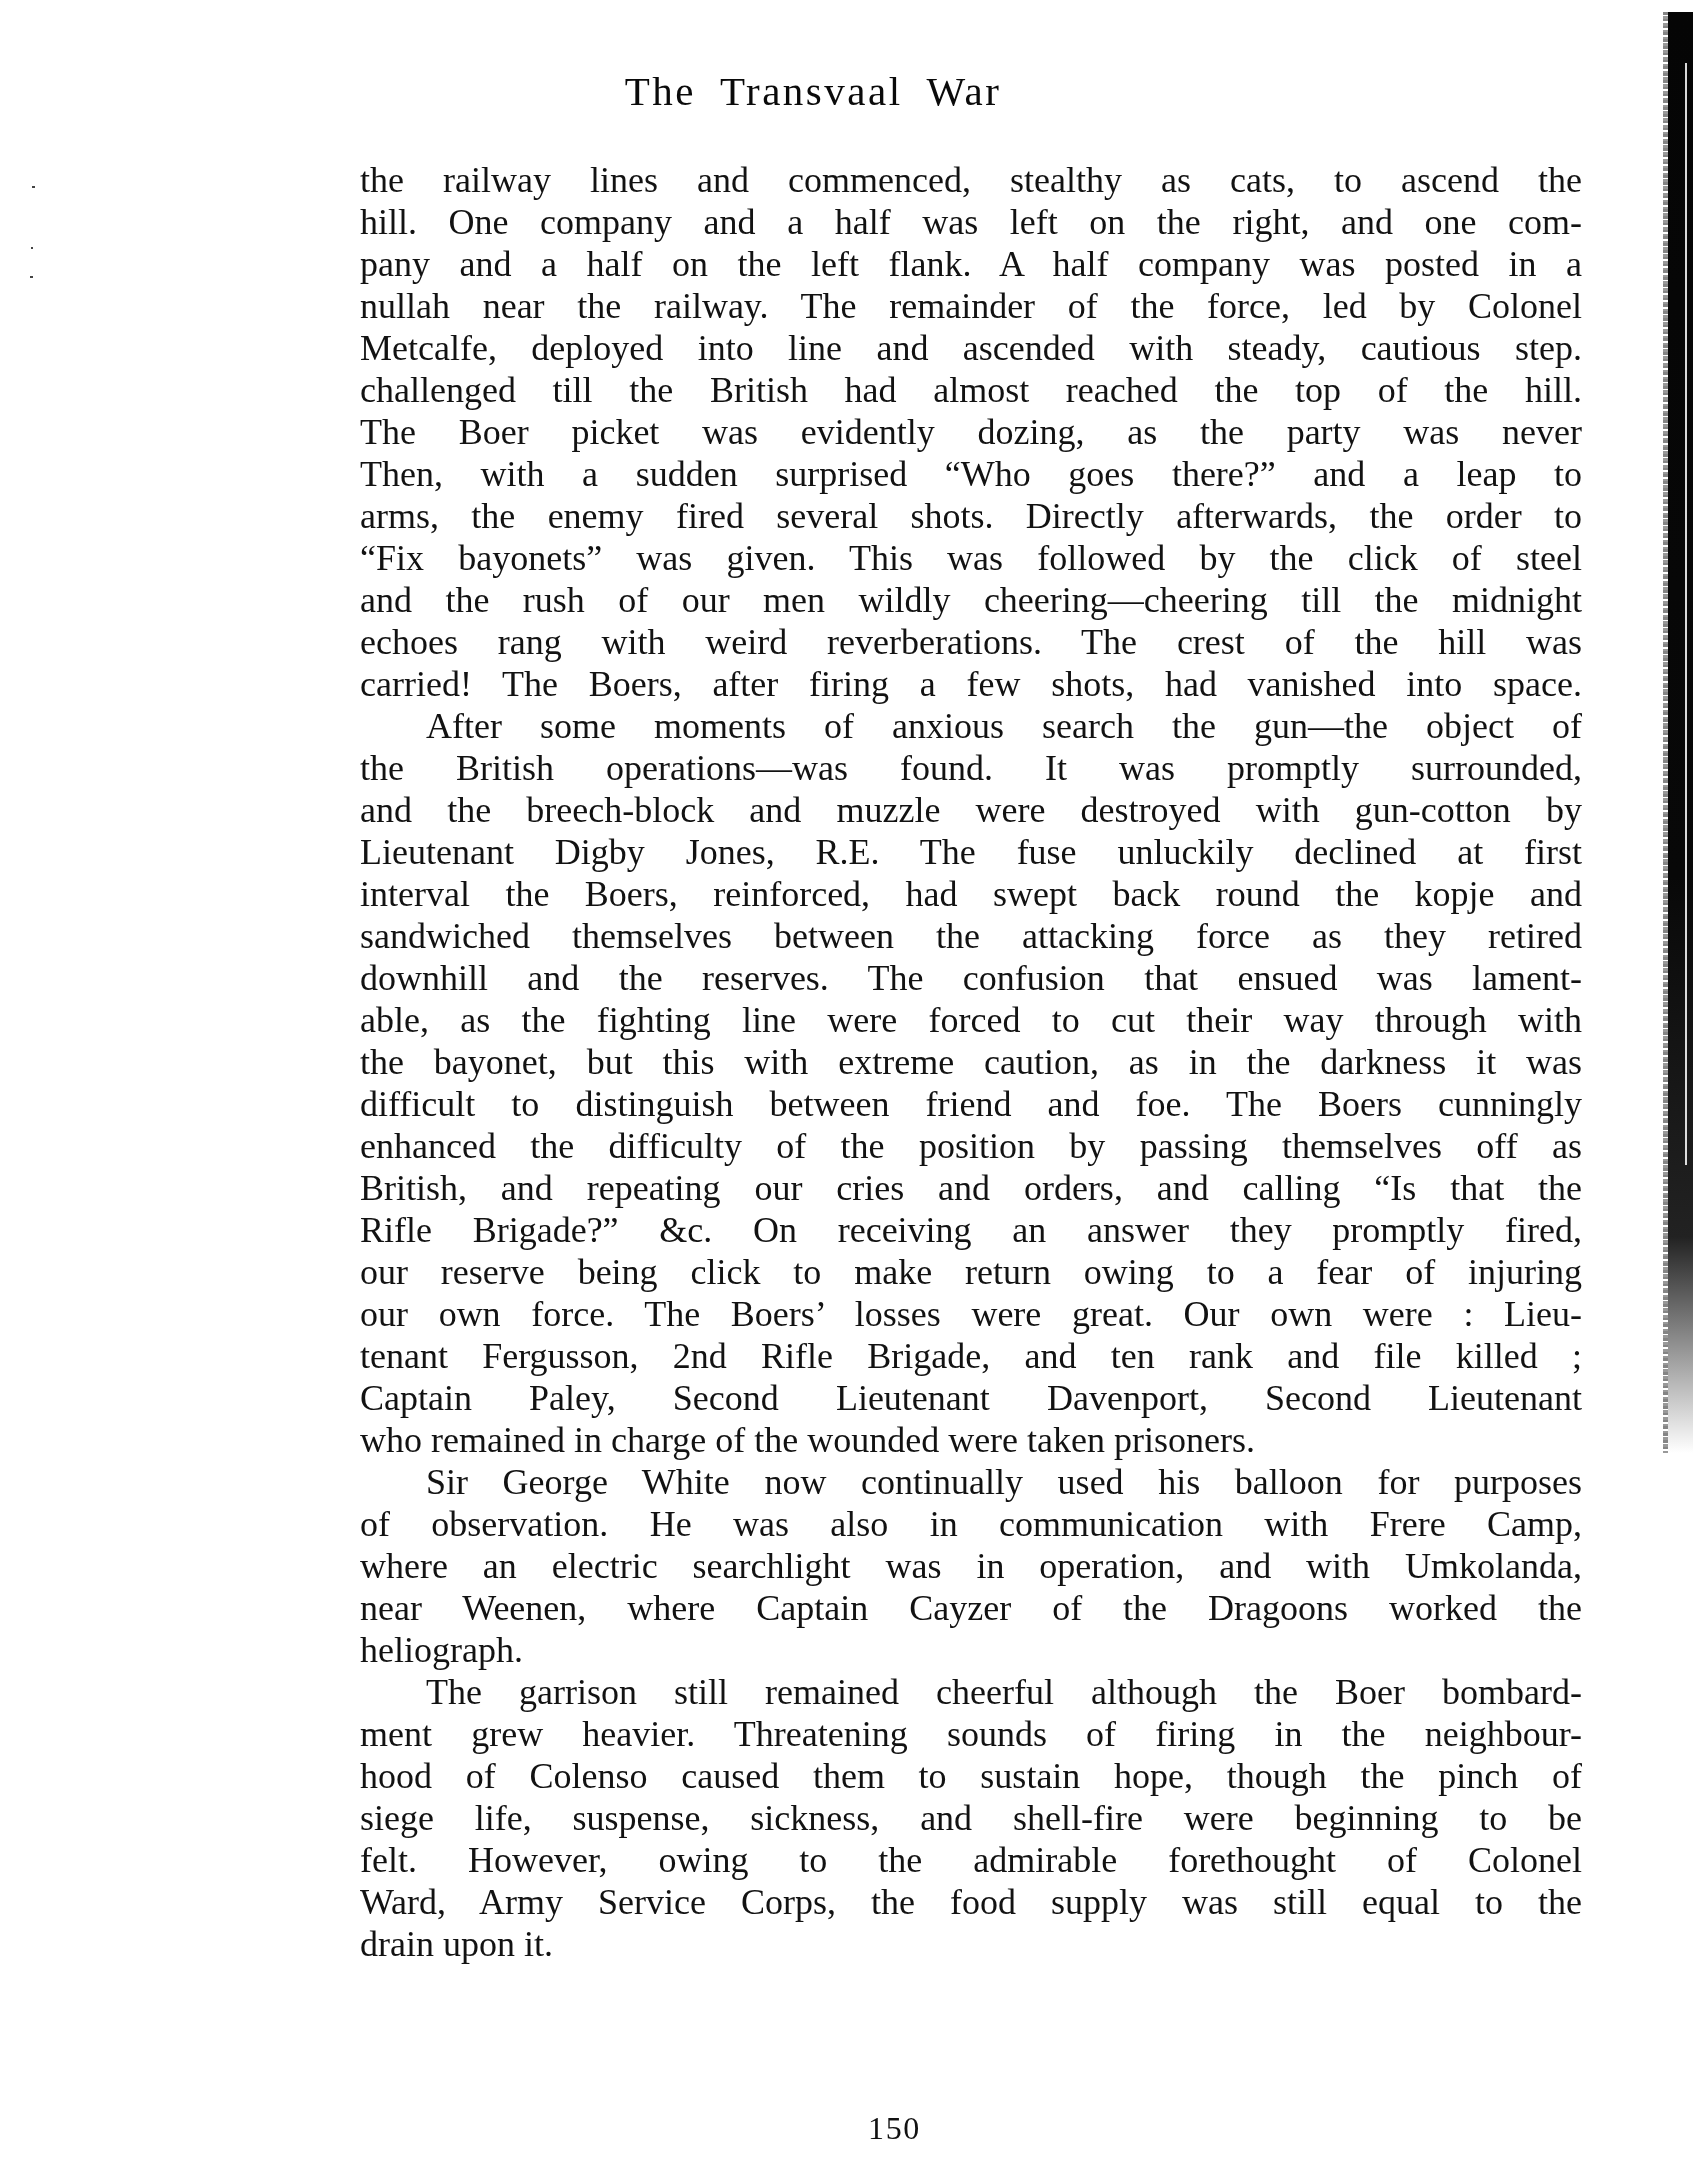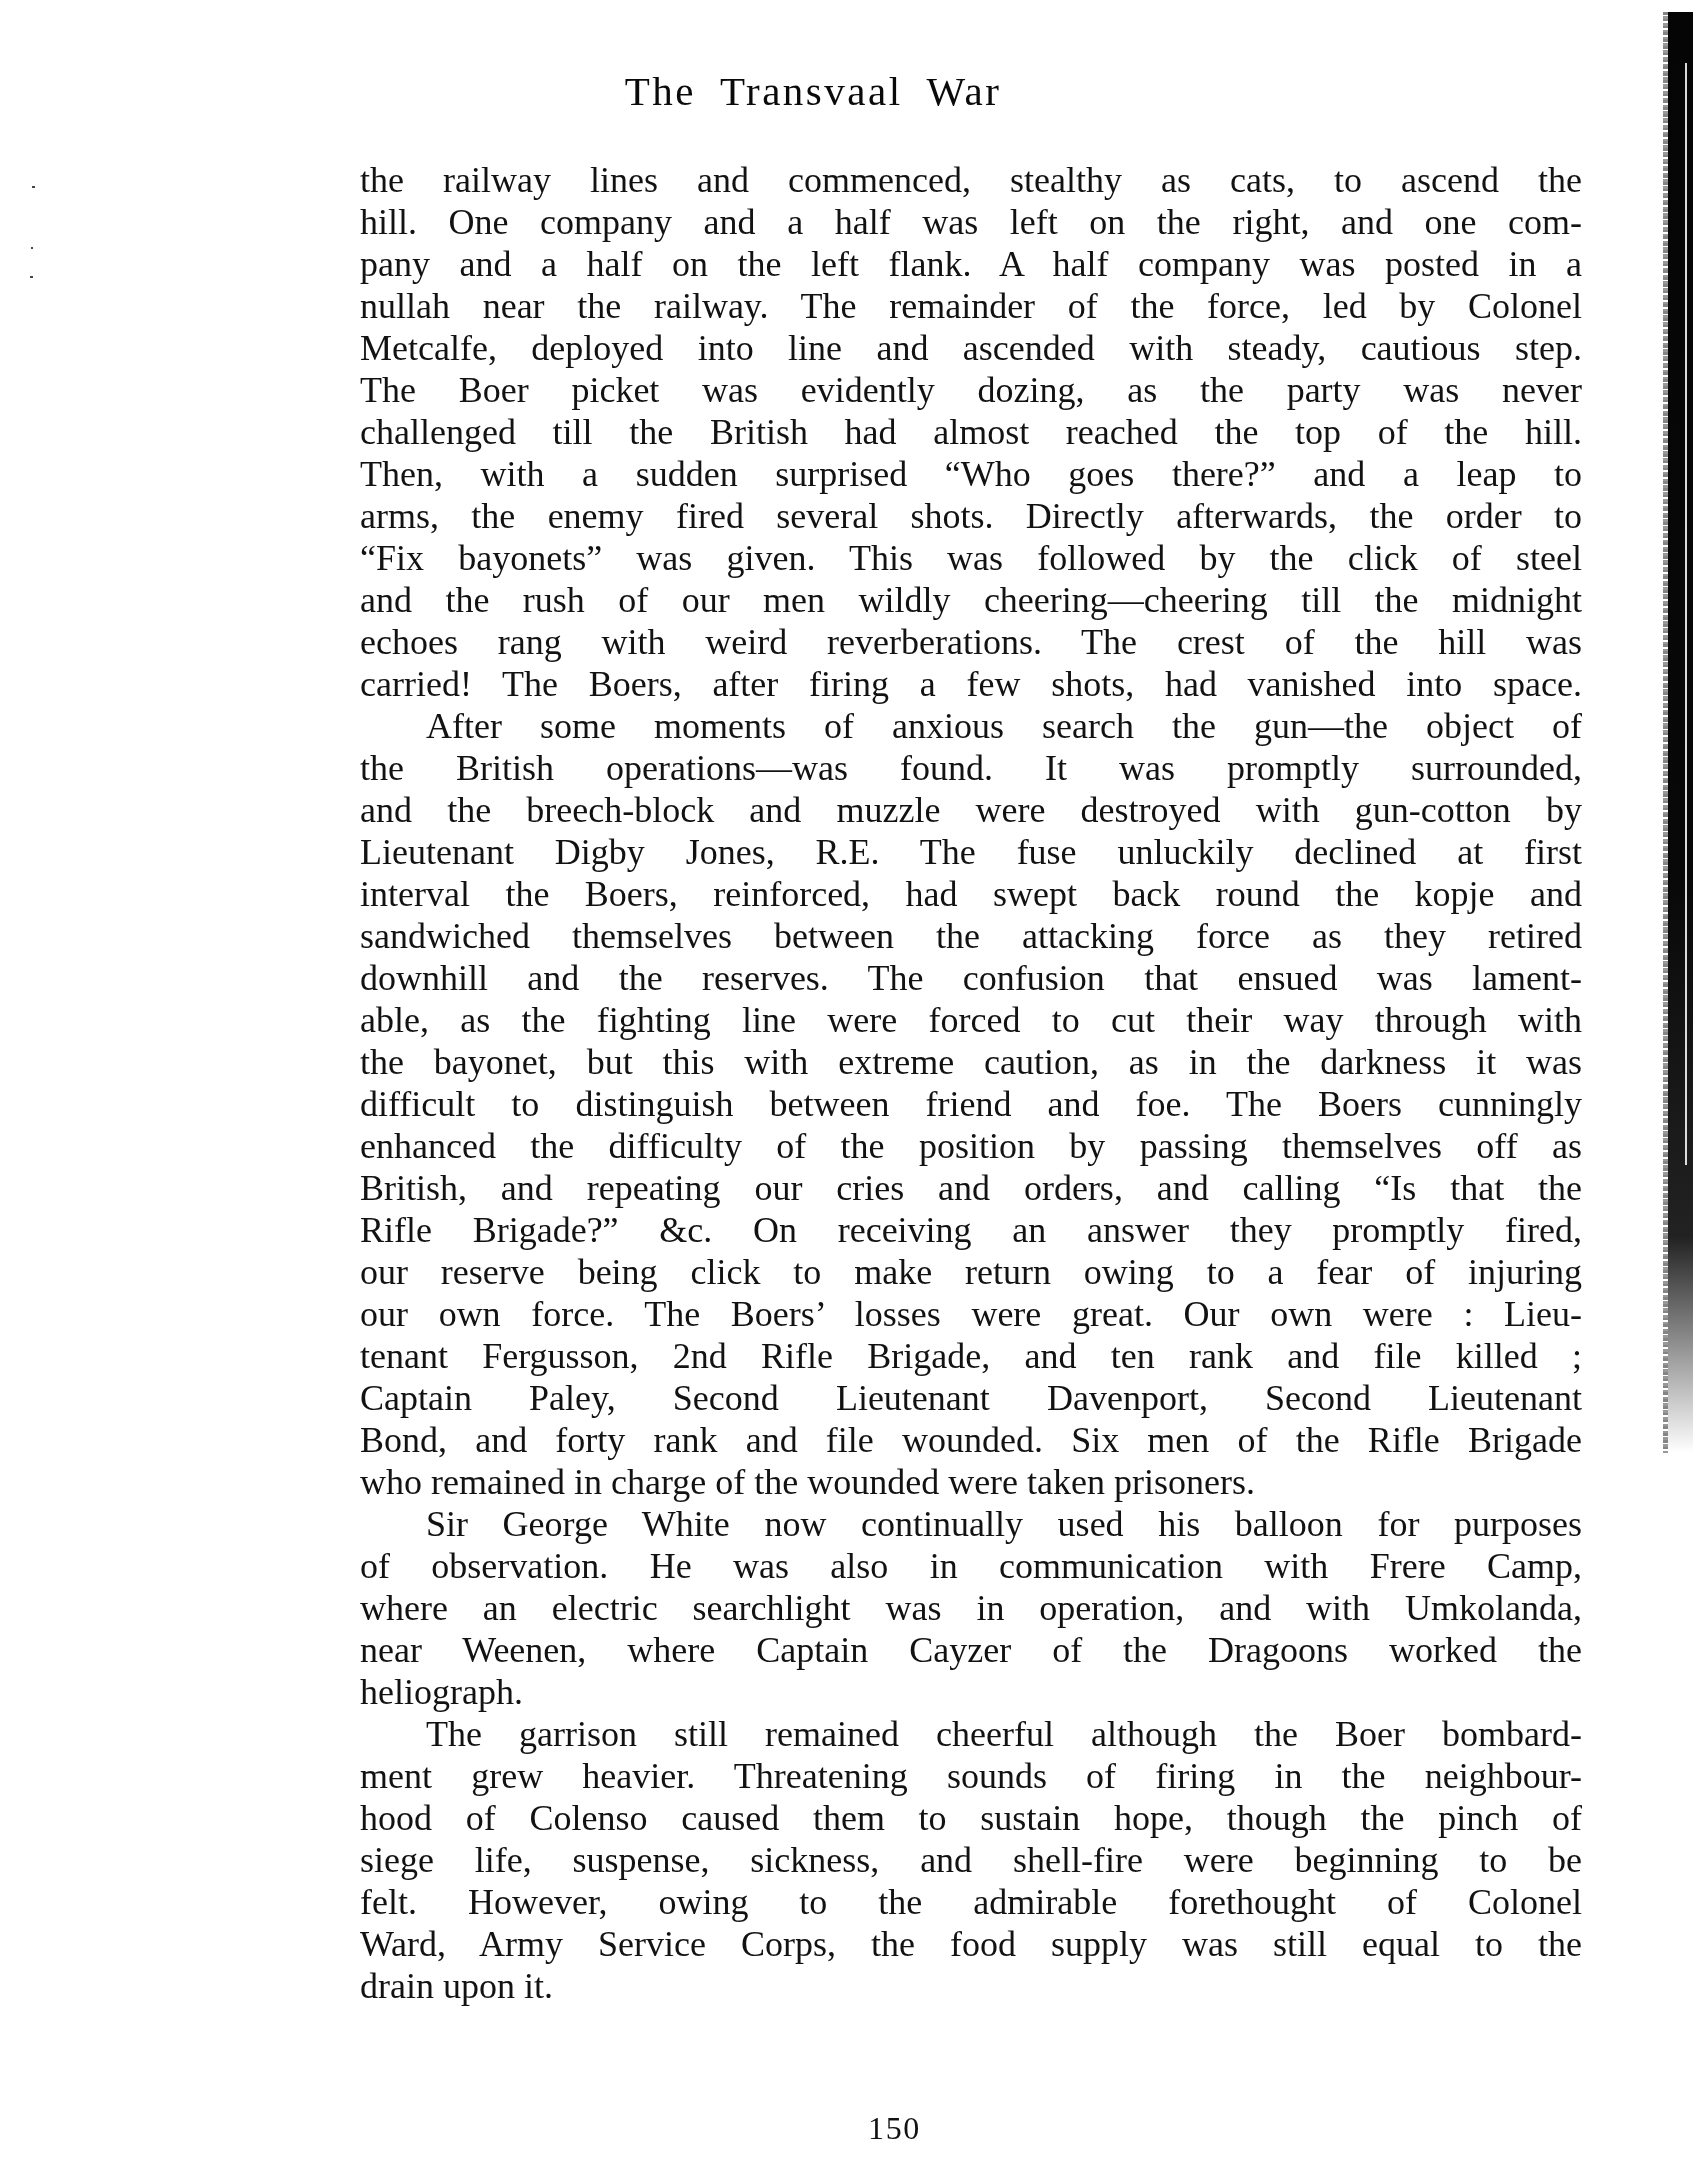--- a/index.html
+++ b/index.html
@@ -107,22 +107,22 @@
 <div class="margin-speck" style="left:30px; top:276px;"></div>
 
 <div class="page-title">The Transvaal War</div>
 
 <div class="text-column" id="text-column">
     <span class="line">the railway lines and commenced, stealthy as cats, to ascend the</span>
     <span class="line">hill.  One company and a half was left on the right, and one com-</span>
     <span class="line">pany and a half on the left flank.  A half company was posted in a</span>
     <span class="line">nullah near the railway.  The remainder of the force, led by Colonel</span>
     <span class="line">Metcalfe, deployed into line and ascended with steady, cautious step.</span>
+    <span class="line">challenged till the British had almost reached the top of the hill.</span>
     <span class="line">The Boer picket was evidently dozing, as the party was never</span>
-    <span class="line">challenged till the British had almost reached the top of the hill.</span>
     <span class="line">Then, with a sudden surprised “Who goes there?” and a leap to</span>
     <span class="line">arms, the enemy fired several shots.  Directly afterwards, the order to</span>
     <span class="line">“Fix bayonets” was given.  This was followed by the click of steel</span>
     <span class="line">and the rush of our men wildly cheering—cheering till the midnight</span>
     <span class="line">echoes rang with weird reverberations.  The crest of the hill was</span>
     <span class="line">carried!  The Boers, after firing a few shots, had vanished into space.</span>
     <span class="line indent">After some moments of anxious search the gun—the object of</span>
     <span class="line">the British operations—was found.  It was promptly surrounded,</span>
     <span class="line">and the breech-block and muzzle were destroyed with gun-cotton by</span>
     <span class="line">Lieutenant Digby Jones, R.E.  The fuse unluckily declined at first</span>
@@ -132,21 +132,20 @@
     <span class="line">able, as the fighting line were forced to cut their way through with</span>
     <span class="line">the bayonet, but this with extreme caution, as in the darkness it was</span>
     <span class="line">difficult to distinguish between friend and foe.  The Boers cunningly</span>
     <span class="line">enhanced the difficulty of the position by passing themselves off as</span>
     <span class="line">British, and repeating our cries and orders, and calling “Is that the</span>
     <span class="line">Rifle Brigade?” &amp;c.  On receiving an answer they promptly fired,</span>
     <span class="line">our reserve being click to make return owing to a fear of injuring</span>
     <span class="line">our own force.  The Boers’ losses were great.  Our own were : Lieu-</span>
     <span class="line">tenant Fergusson, 2nd Rifle Brigade, and ten rank and file killed ;</span>
     <span class="line">Captain Paley, Second Lieutenant Davenport, Second Lieutenant</span>
-    <span class="line">Bond, and forty rank and file wounded.  Six men of the Rifle Brigade</span>
     <span class="line last">who remained in charge of the wounded were taken prisoners.</span>
     <span class="line indent">Sir George White now continually used his balloon for purposes</span>
     <span class="line">of observation.  He was also in communication with Frere Camp,</span>
     <span class="line">where an electric searchlight was in operation, and with Umkolanda,</span>
     <span class="line">near Weenen, where Captain Cayzer of the Dragoons worked the</span>
     <span class="line last">heliograph.</span>
     <span class="line indent">The garrison still remained cheerful although the Boer bombard-</span>
     <span class="line">ment grew heavier.  Threatening sounds of firing in the neighbour-</span>
     <span class="line">hood of Colenso caused them to sustain hope, though the pinch of</span>
     <span class="line">siege life, suspense, sickness, and shell-fire were beginning to be</span>

